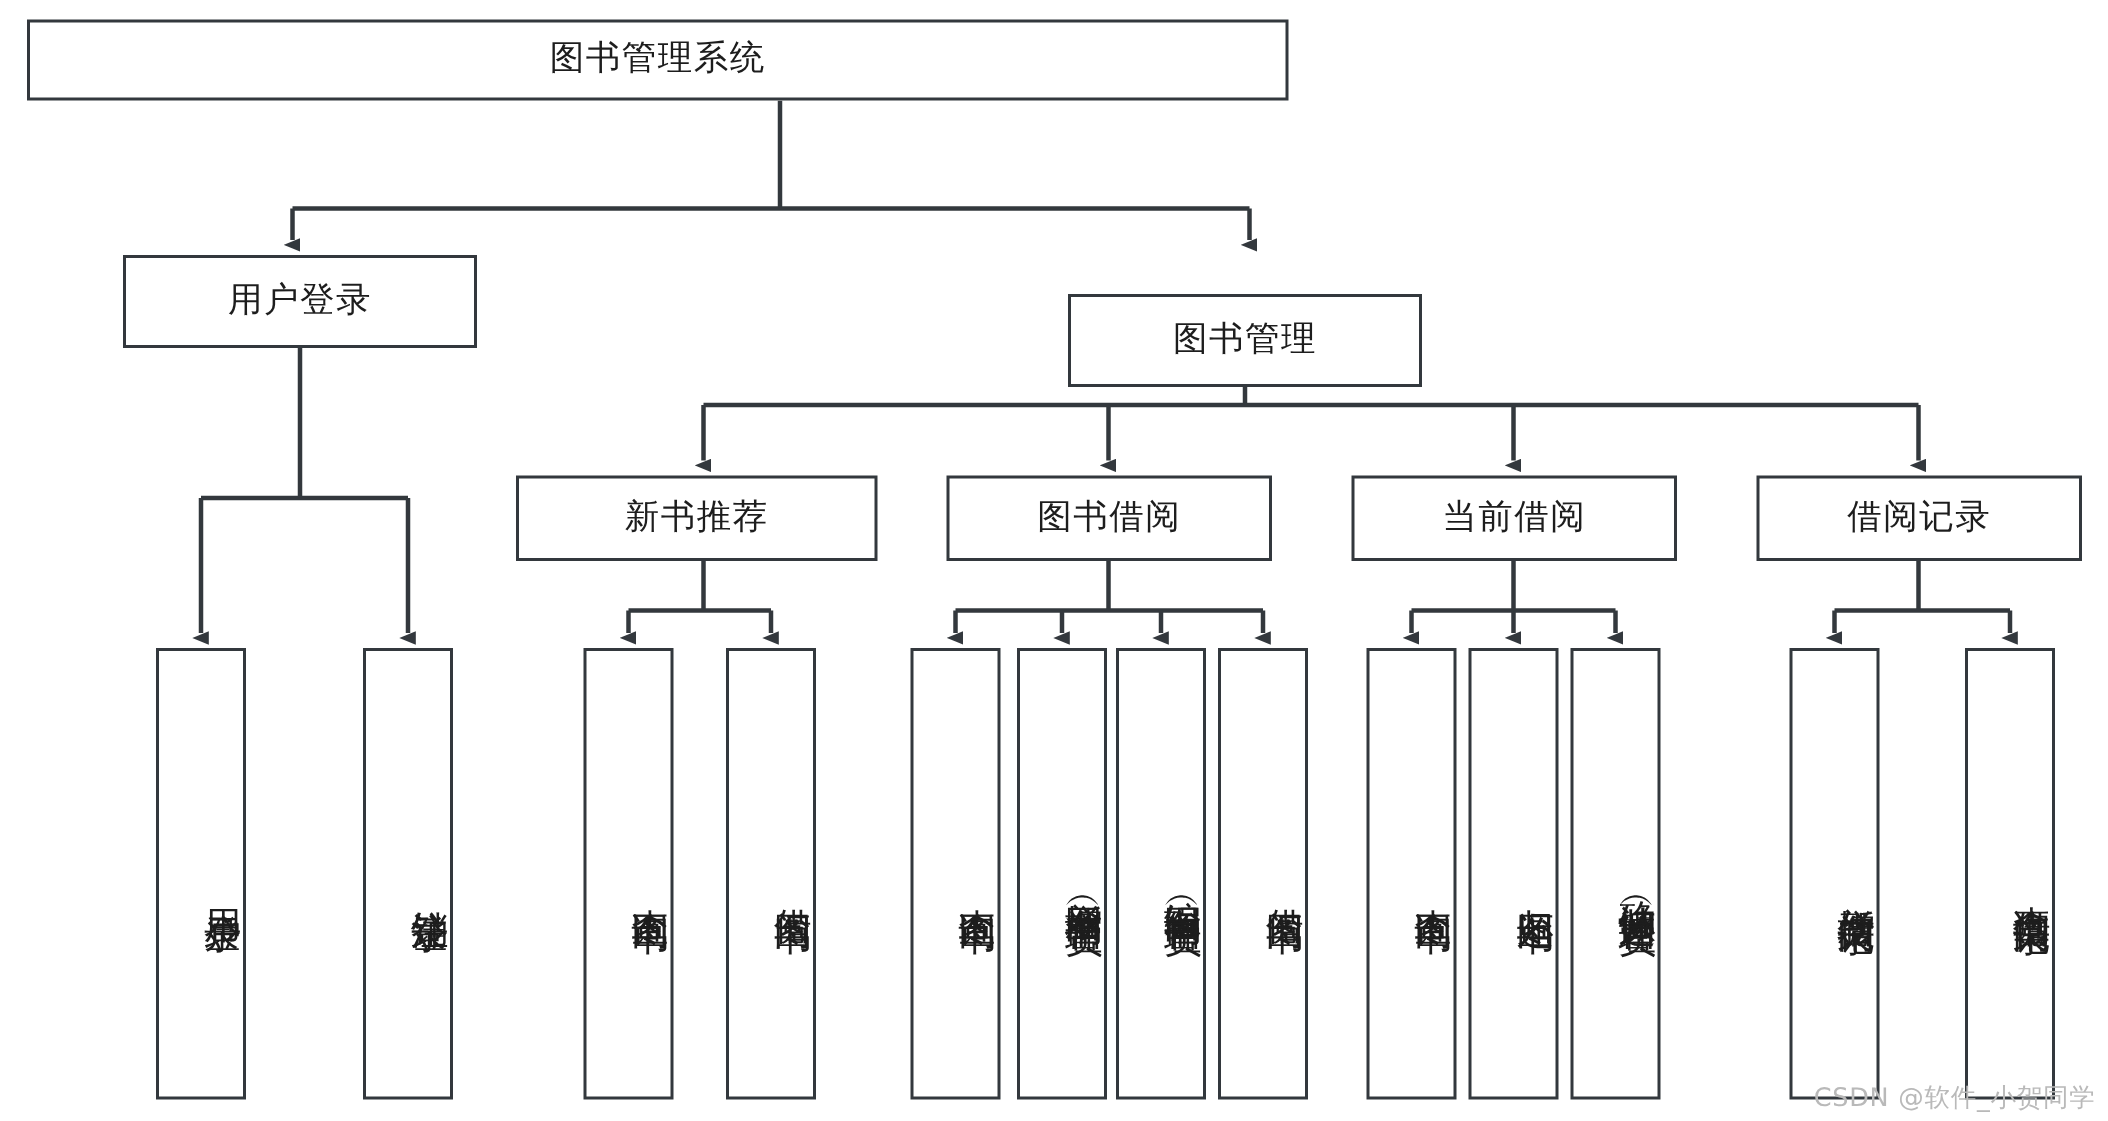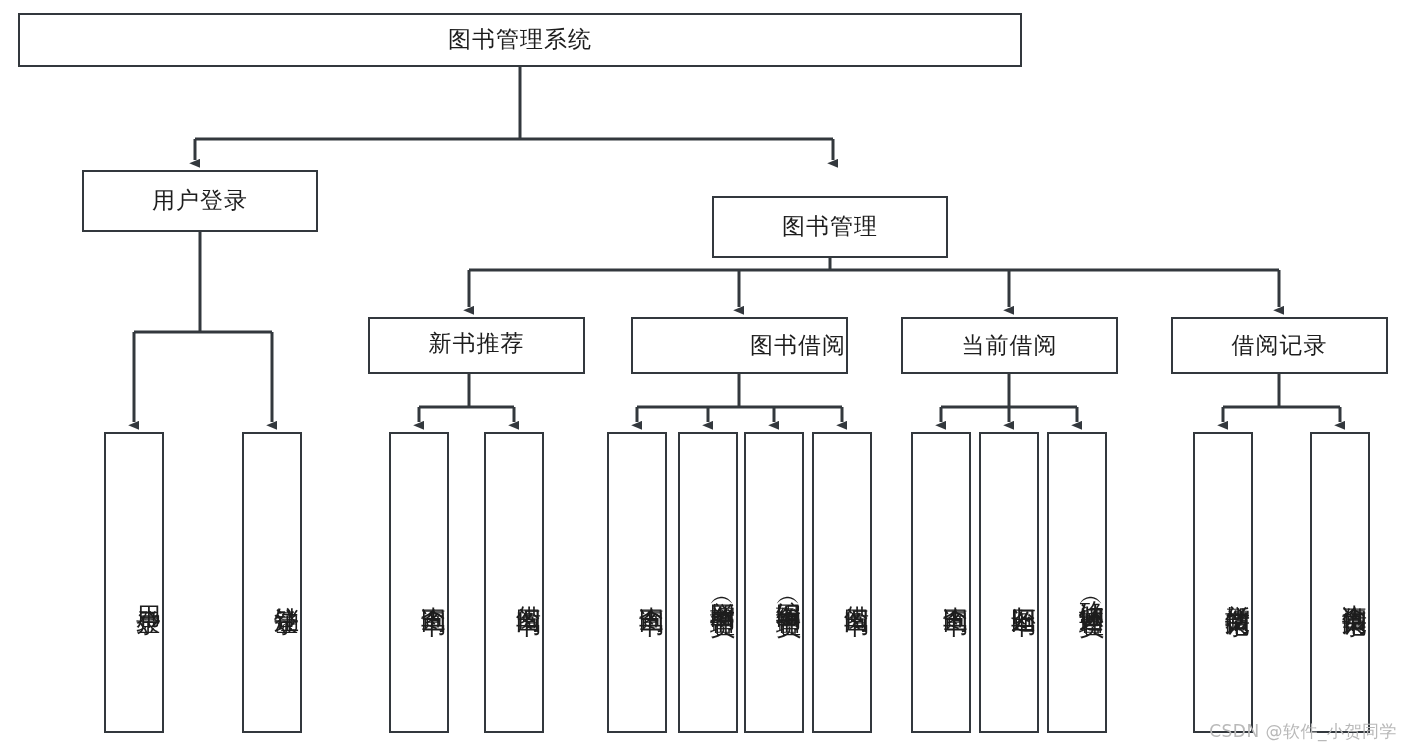--- a/index.html
+++ b/index.html
@@ -114,35 +114,35 @@
       <path d="M1009,407 L1009,422" marker-end="url(#arrow)"></path>
       <path d="M1077,407 L1077,422" marker-end="url(#arrow)"></path>
 
       <path d="M1279,374 L1279,407"></path>
       <path d="M1223,407 L1340,407"></path>
       <path d="M1223,407 L1223,422" marker-end="url(#arrow)"></path>
       <path d="M1340,407 L1340,422" marker-end="url(#arrow)"></path>
     </g>
   </svg>
 
-  <div class="node horiz root" style="left:18px; top:13px; width:1004px; height:54px;">
+  <div class="node horiz root" style="left:18px; top:13px; width:841px; height:54px;">
     <span>图书管理系统</span>
   </div>
 
   <div class="node horiz" style="left:82px; top:170px; width:236px; height:62px;">
     <span>用户登录</span>
   </div>
   <div class="node horiz" style="left:712px; top:170px; width:236px; height:62px;margin-top:26px;">
     <span>图书管理</span>
   </div>
 
-  <div class="node horiz" style="left:368px; top:317px; width:217px; height:57px;font-family:Liberation Mono, monospace;">
+  <div class="node horiz" style="left:344px; top:317px; width:241px; height:57px;">
     <span>新书推荐</span>
   </div>
-  <div class="node horiz" style="left:631px; top:317px; width:217px; height:57px;justify-content:flex-end;">
+  <div class="node horiz" style="left:631px; top:317px; width:217px; height:57px;">
     <span>图书借阅</span>
   </div>
   <div class="node horiz" style="left:1171px; top:317px; width:217px; height:57px;">
     <span>借阅记录</span>
   </div>
   <div class="node horiz" style="left:901px; top:317px; width:217px; height:57px;">
     <span>当前借阅</span>
   </div>
 
   <div class="node leaf" style="left:104px; top:432px; width:60px; height:301px;">

